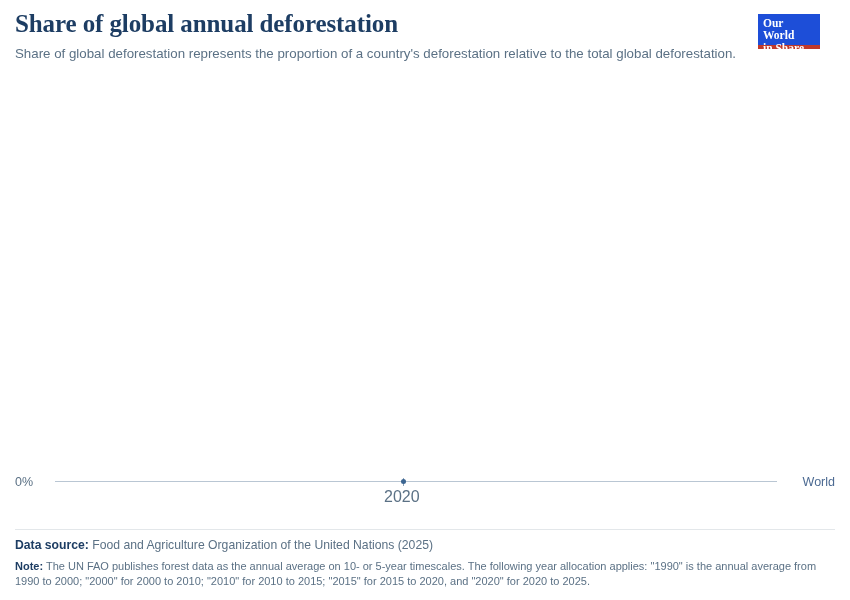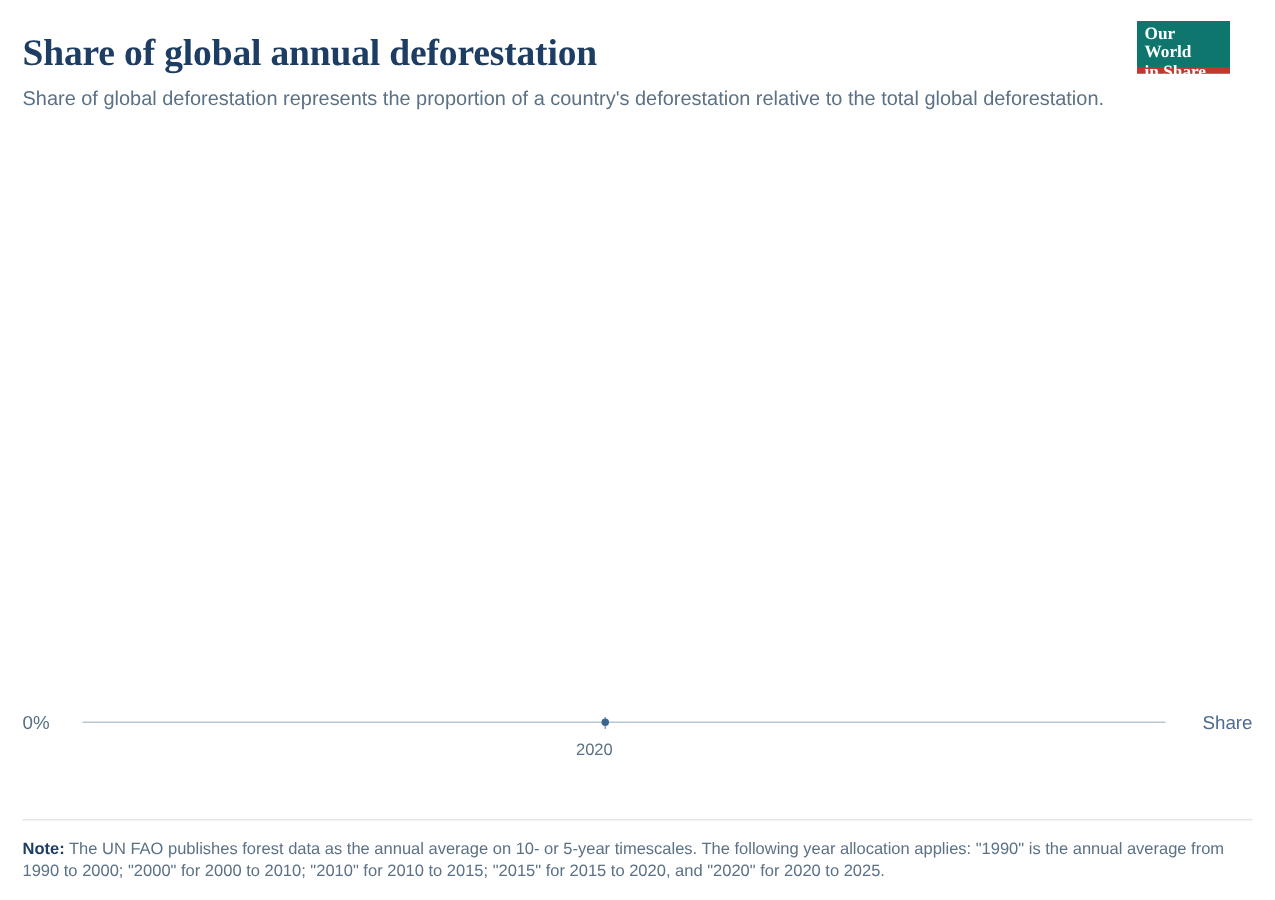--- a/index.html
+++ b/index.html
@@ -18,21 +18,21 @@
     position: relative;
     width: 850px;
     height: 600px;
     box-sizing: border-box;
     padding: 0 15px;
   }
 
   
   .header {
     position: relative;
-    padding-top: 22px;
+    padding-top: 10px;
   }
   .chart-title {
     font-family: "Liberation Serif", serif;
     font-size: 25px;
     font-weight: 700;
     color: #1d3d63;
     margin: 0;
     line-height: 1.15;
     letter-spacing: -0.1px;
   }
@@ -45,21 +45,21 @@
     font-weight: 400;
   }
 
   
   .owid-logo {
     position: absolute;
     top: 14px;
     right: 15px;
     width: 62px;
     height: 35px;
-    background: #0f766e;
+    background: #1d4ed8;
     color: #ffffff;
     font-family: "Liberation Serif", serif;
     font-weight: 700;
     font-size: 11.5px;
     line-height: 1.08;
     padding: 3px 5px 0 5px;
     box-sizing: border-box;
     border-bottom: 4px solid #c0392b;
   }
   .owid-logo span {
@@ -111,21 +111,21 @@
     bottom: 16.5px;
     width: 5px;
     height: 5px;
     border-radius: 50%;
     background: #3b6591;
   }
   .x-tick-label {
     position: absolute;
     left: 369px;
     bottom: -6px;
-    font-size: 11px;
+    font-size: 16px;
     color: #5b7185;
   }
 
   
   .footer {
     position: absolute;
     left: 15px;
     right: 15px;
     bottom: 10px;
   }
@@ -171,26 +171,30 @@
       <span>in Share</span>
     </div>
   </div>
 
   <div class="plot-area">
     <div class="y-axis-label">0%</div>
     <div class="axis-zero-line"></div>
     <div class="x-tick-mark"></div>
     <div class="data-point"></div>
     <div class="x-tick-label">2020</div>
-    <div class="series-label">Share</div>
+    <div class="series-label">World</div>
   </div>
 
   <div class="footer">
     <div class="footer-divider"></div>
     <div class="footer-row">
+      <div class="left">
+        <strong>Data source:</strong>
+        <span>Food and Agriculture Organization of the United Nations (2025)</span>
+      </div>
     </div>
     <div class="footer-note">
       <strong>Note:</strong>
       <span>The UN FAO publishes forest data as the annual average on 10- or 5-year timescales. The following year allocation applies: "1990" is the annual average from 1990 to 2000; "2000" for 2000 to 2010; "2010" for 2010 to 2015; "2015" for 2015 to 2020, and "2020" for 2020 to 2025.</span>
     </div>
   </div>
 
 </div>
 
 </body></html>

